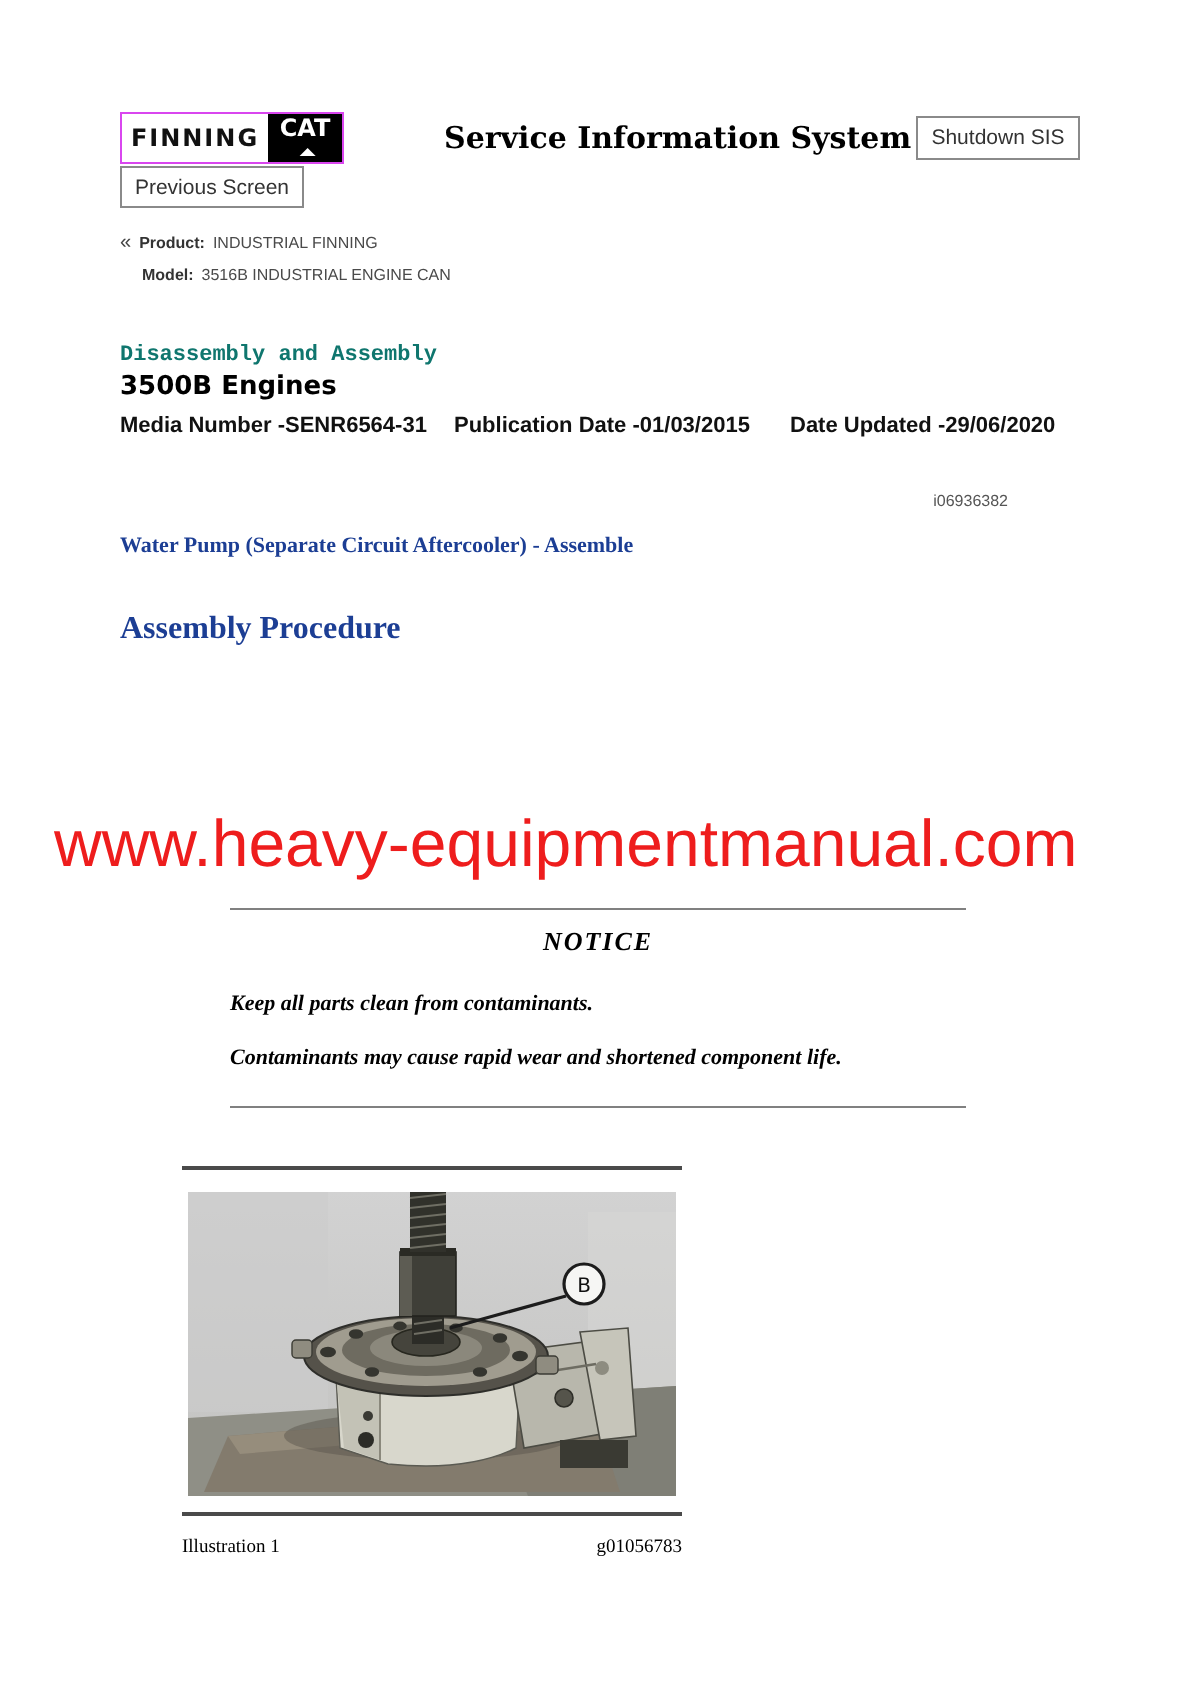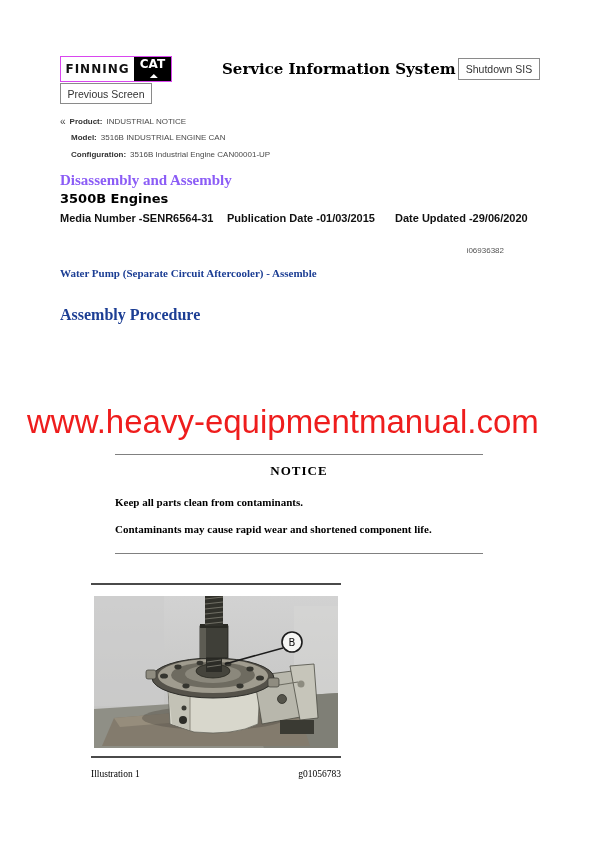--- a/index.html
+++ b/index.html
@@ -30,21 +30,21 @@
 
   
   .product-block { position:absolute; left:60px; top:113px; font-size:8px; color:#4a4a4a; }
   .product-block .row { height:16.5px; display:flex; align-items:center; }
   .product-block .lbl { font-weight:bold; color:#333; margin-right:4px; }
   .back-ic { color:#444; font-size:10px; margin-right:4px; cursor:pointer; }
   .product-block .row.indent { padding-left:11px; }
 
   
   .doc-block { position:absolute; left:60px; top:172px; width:481px; }
-  .doc-title { font-family:Liberation Serif, serif; font-weight:bold; font-size:15px; color:#8b5cf6; }
+  .doc-title { font-family:Liberation Mono, monospace; font-weight:bold; font-size:11px; color:#0f766e; }
   .doc-sub { font-family:"DejaVu Sans", sans-serif; font-weight:bold; font-size:13px; margin-top:2px; }
   .media-line { position:relative; height:12px; margin-top:6px;
     font-size:11px; font-weight:bold; color:#111; }
   .media-line span { position:absolute; top:0; white-space:nowrap; }
   .media-line .m1 { left:0; } .media-line .m2 { left:167px; } .media-line .m3 { left:335px; }
   .doc-id { position:absolute; left:418px; top:246px; width:86px; text-align:right;
     font-size:8px; color:#555; }
 
   
   .h1 { position:absolute; left:60px; top:267px; font-family:"Liberation Serif", serif;
@@ -64,21 +64,21 @@
   td.l { font-size:10px; padding:4px 5px; text-align:left; }
   .w-tool{width:36px;} .w-pn{width:80px;} .w-pd{width:96px;} .w-qty{width:28px;}
 
   
   .watermark { position:absolute; left:27px; top:403px; z-index:6;
     font-family:"Liberation Sans", sans-serif; font-size:33px; color:#ee1111;
     white-space:nowrap; letter-spacing:0; opacity:0.95; }
 
   
   .notice { position:absolute; left:115px; top:454px; width:368px;
-    font-family:"Liberation Serif", serif; }
+    font-family:"Liberation Serif", serif;font-style:italic; }
   .n-rule { border-top:1px solid #808080; height:0; }
   .notice h3 { margin-top:8px; text-align:center; font-size:13px; font-weight:bold;
     letter-spacing:1px; line-height:16px; }
   .notice p { font-weight:bold; font-size:11px; line-height:14px; }
   .notice p.p1 { margin-top:16px; }
   .notice p.p2 { margin-top:13px; }
   .notice .n-rule.bot { margin-top:17px; }
 
   
   .illus { position:absolute; left:91px; top:583px; width:250px; }
@@ -101,29 +101,25 @@
     </span>
   </div>
   <div class="sys-title">Service Information System</div>
   <div class="btn btn-shutdown">Shutdown SIS</div>
   <div class="btn btn-prev">Previous Screen</div>
 
   <div class="product-block">
     <div class="row">
       <span class="back-ic">«</span>
       <span class="lbl">Product:</span>
-      <span>INDUSTRIAL NOTICE</span>
+      <span>INDUSTRIAL FINNING</span>
     </div>
     <div class="row indent">
       <span class="lbl">Model:</span>
       <span>3516B INDUSTRIAL ENGINE CAN</span>
-    </div>
-    <div class="row indent">
-      <span class="lbl">Configuration:</span>
-      <span>3516B Industrial Engine CAN00001-UP</span>
     </div>
   </div>
 
   <div class="doc-block">
     <div class="doc-title">Disassembly and Assembly</div>
     <div class="doc-sub">3500B Engines</div>
     <div class="media-line">
       <span class="m1">Media Number -SENR6564-31</span>
       <span class="m2">Publication Date -01/03/2015</span>
       <span class="m3">Date Updated -29/06/2020</span>

